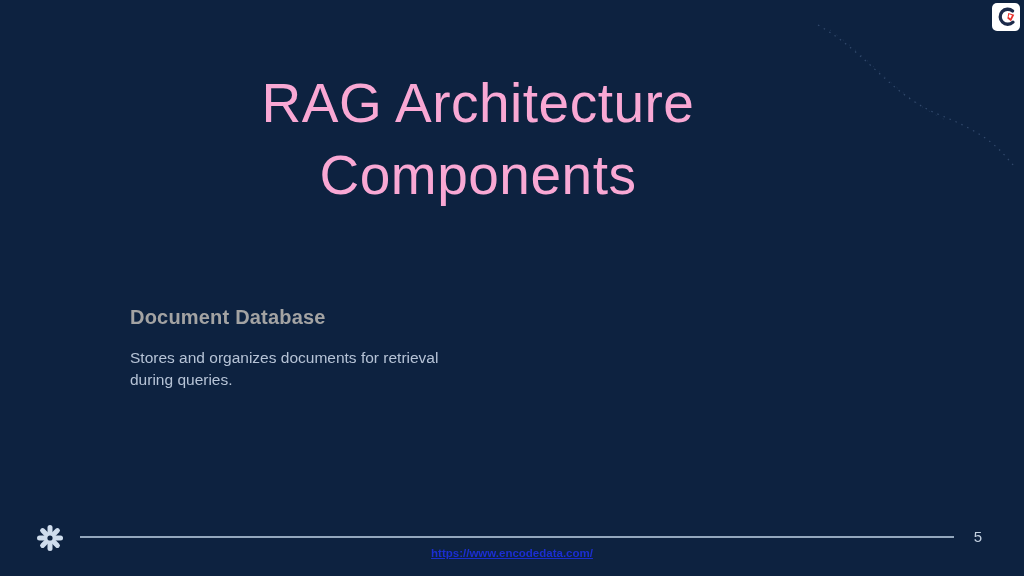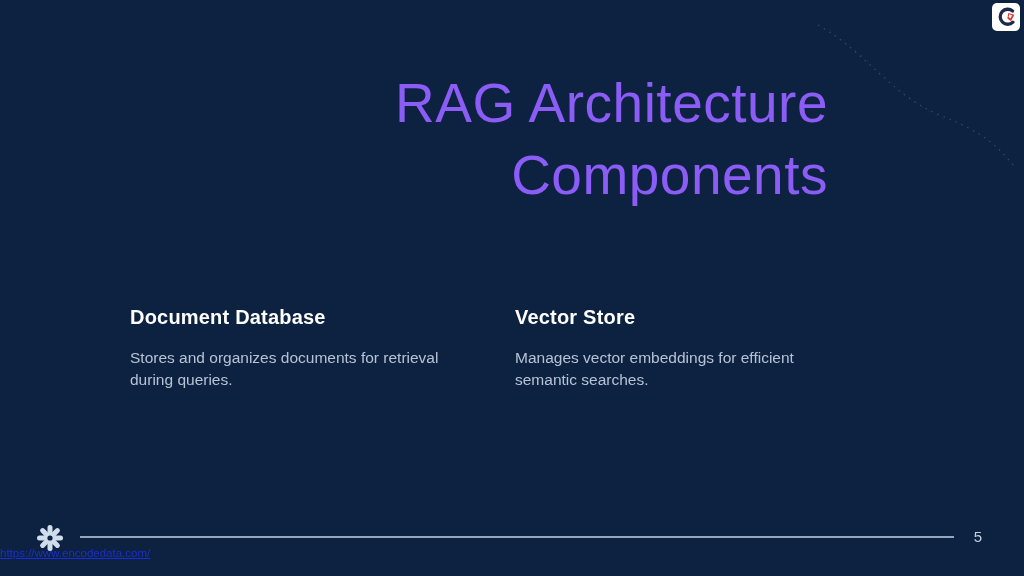--- a/index.html
+++ b/index.html
@@ -27,40 +27,40 @@
     background: #ffffff;
     border-radius: 5px;
     display: flex; align-items: center; justify-content: center;
   }
 
   
   .title {
     position: absolute;
     left: 128px; top: 68px;
     width: 700px;
-    text-align: right;
+    text-align: center;
     font-size: 55px;
     font-weight: 300;
     letter-spacing: 0.5px;
     line-height: 1.3;
-    color: #8b5cf6;
+    color: #f9a8d4;
   }
 
   
   .columns {
     position: absolute;
     left: 130px; top: 306px;
     width: 770px;
     display: flex;
   }
   .col { width: 385px; padding-right: 40px; }
   .col-heading {
     font-size: 20px;
     font-weight: bold;
-    color: #ffffff;
+    color: #a3a3a3;
     letter-spacing: 0.2px;
   }
   .col-body {
     margin-top: 18px;
     font-size: 15.5px;
     line-height: 22px;
     color: #b6c3d6;
     max-width: 330px;
   }
 
@@ -81,22 +81,23 @@
     left: 966px; top: 528px;
     width: 24px;
     text-align: center;
     font-size: 15px;
     color: #c2d0e0;
   }
   .footer-link {
     position: absolute;
     left: 0; top: 547px;
     width: 1024px;
-    text-align: left;
+    text-align: center;
     font-size: 11.5px;
+    font-weight: bold;
   }
   .footer-link a {
     color: #1b2ed1;
     text-decoration: underline;
   }
 </style>
 </head>
 <body>
 
 <svg class="streak" viewBox="0 0 224 180">
@@ -114,24 +115,20 @@
   </svg>
 </div>
 
 <h1 class="title">RAG Architecture Components</h1>
 
 <div class="columns">
   <div class="col">
     <div class="col-heading">Document Database</div>
     <div class="col-body">Stores and organizes documents for retrieval during queries.</div>
   </div>
-  <div class="col">
-    <div class="col-heading">Vector Store</div>
-    <div class="col-body">Manages vector embeddings for efficient semantic searches.</div>
-  </div>
 </div>
 
 <svg class="asterisk" viewBox="0 0 28 28">
   <g stroke="#cfdded" stroke-width="5" stroke-linecap="round">
     <line x1="14" y1="3.5" x2="14" y2="24.5"></line>
     <line x1="3.5" y1="14" x2="24.5" y2="14"></line>
     <line x1="6.6" y1="6.6" x2="21.4" y2="21.4"></line>
     <line x1="21.4" y1="6.6" x2="6.6" y2="21.4"></line>
   </g>
   <circle cx="14" cy="14" r="2.6" fill="#0d2240"></circle>

